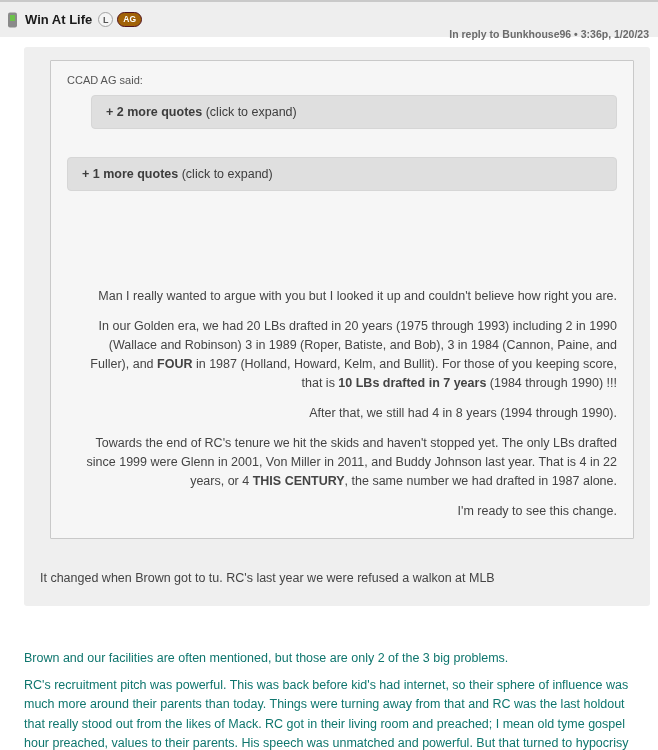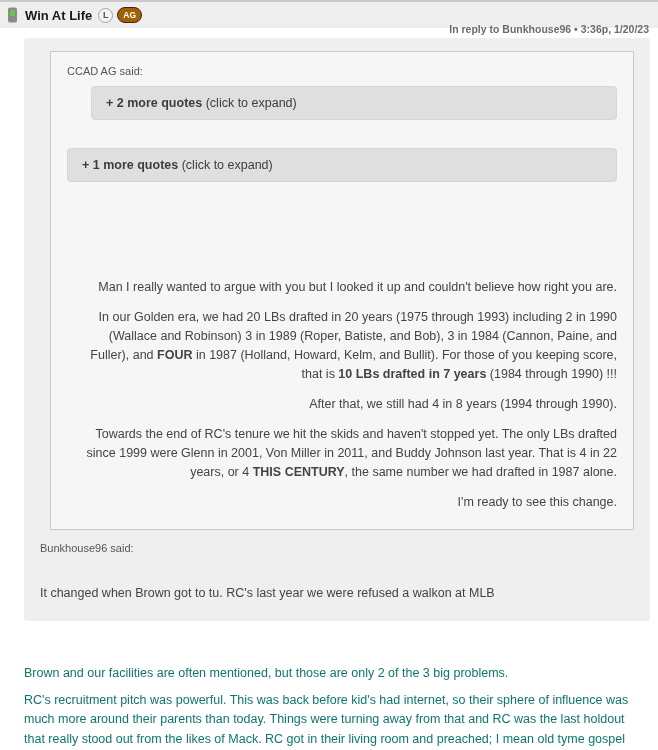--- a/index.html
+++ b/index.html
@@ -13,21 +13,21 @@
     width: 658px;
     min-height: 750px;
     background: #ffffff;
     overflow: hidden;
   }
 
   
   .post-header {
     display: flex;
     align-items: center;
-    height: 28px;
+    height: 37px;
     background: #eeeeee;
     border-top: 2px solid #c9c9c9;
     padding: 0 9px 0 7px;
   }
   .phone-icon { display: inline-flex; margin-right: 7px; }
   .post-author {
     font-size: 13px;
     font-weight: bold;
     color: #1a1a1a;
     margin-right: 6px;
@@ -156,21 +156,20 @@
         <b>+ 1 more quotes</b><span> (click to expand)</span>
       </div>
 
       <p><span>Man I really wanted to argue with you but I looked it up and couldn't believe how right you are.</span></p>
       <p><span>In our Golden era, we had 20 LBs drafted in 20 years (1975 through 1993) including 2 in 1990 (Wallace and Robinson) 3 in 1989 (Roper, Batiste, and Bob), 3 in 1984 (Cannon, Paine, and Fuller), and </span><b>FOUR</b><span> in 1987 (Holland, Howard, Kelm, and Bullit). For those of you keeping score, that is </span><b>10 LBs drafted in 7 years</b><span> (1984 through 1990) !!!</span></p>
       <p><span>After that, we still had 4 in 8 years (1994 through 1990).</span></p>
       <p><span>Towards the end of RC's tenure we hit the skids and haven't stopped yet. The only LBs drafted since 1999 were Glenn in 2001, Von Miller in 2011, and Buddy Johnson last year. That is 4 in 22 years, or 4 </span><b>THIS CENTURY</b><span>, the same number we had drafted in 1987 alone.</span></p>
       <p><span>I'm ready to see this change.</span></p>
     </div>
 
-    <div class="quote-author-label">Bunkhouse96 said:</div>
     <p class="bunkhouse-text">It changed when Brown got to tu. RC's last year we were refused a walkon at MLB</p>
   </div>
 
   <div class="post-main">
     <p>Brown and our facilities are often mentioned, but those are only 2 of the 3 big problems.</p>
     <p>RC's recruitment pitch was powerful. This was back before kid's had internet, so their sphere of influence was much more around their parents than today. Things were turning away from that and RC was the last holdout that really stood out from the likes of Mack. RC got in their living room and preached; I mean old tyme gospel hour preached, values to their parents. His speech was unmatched and powerful. But that turned to hypocrisy after what happened and many HS coaches refused to even meet with him. It can't be discussed much more on TexAgs without getting deleted and i may have already said too much. But this is a key, never-mentioned piece of Aggie football decline at the end of RC'S tenure. It was different times back then.</p>
   </div>
 
 </div>
 

